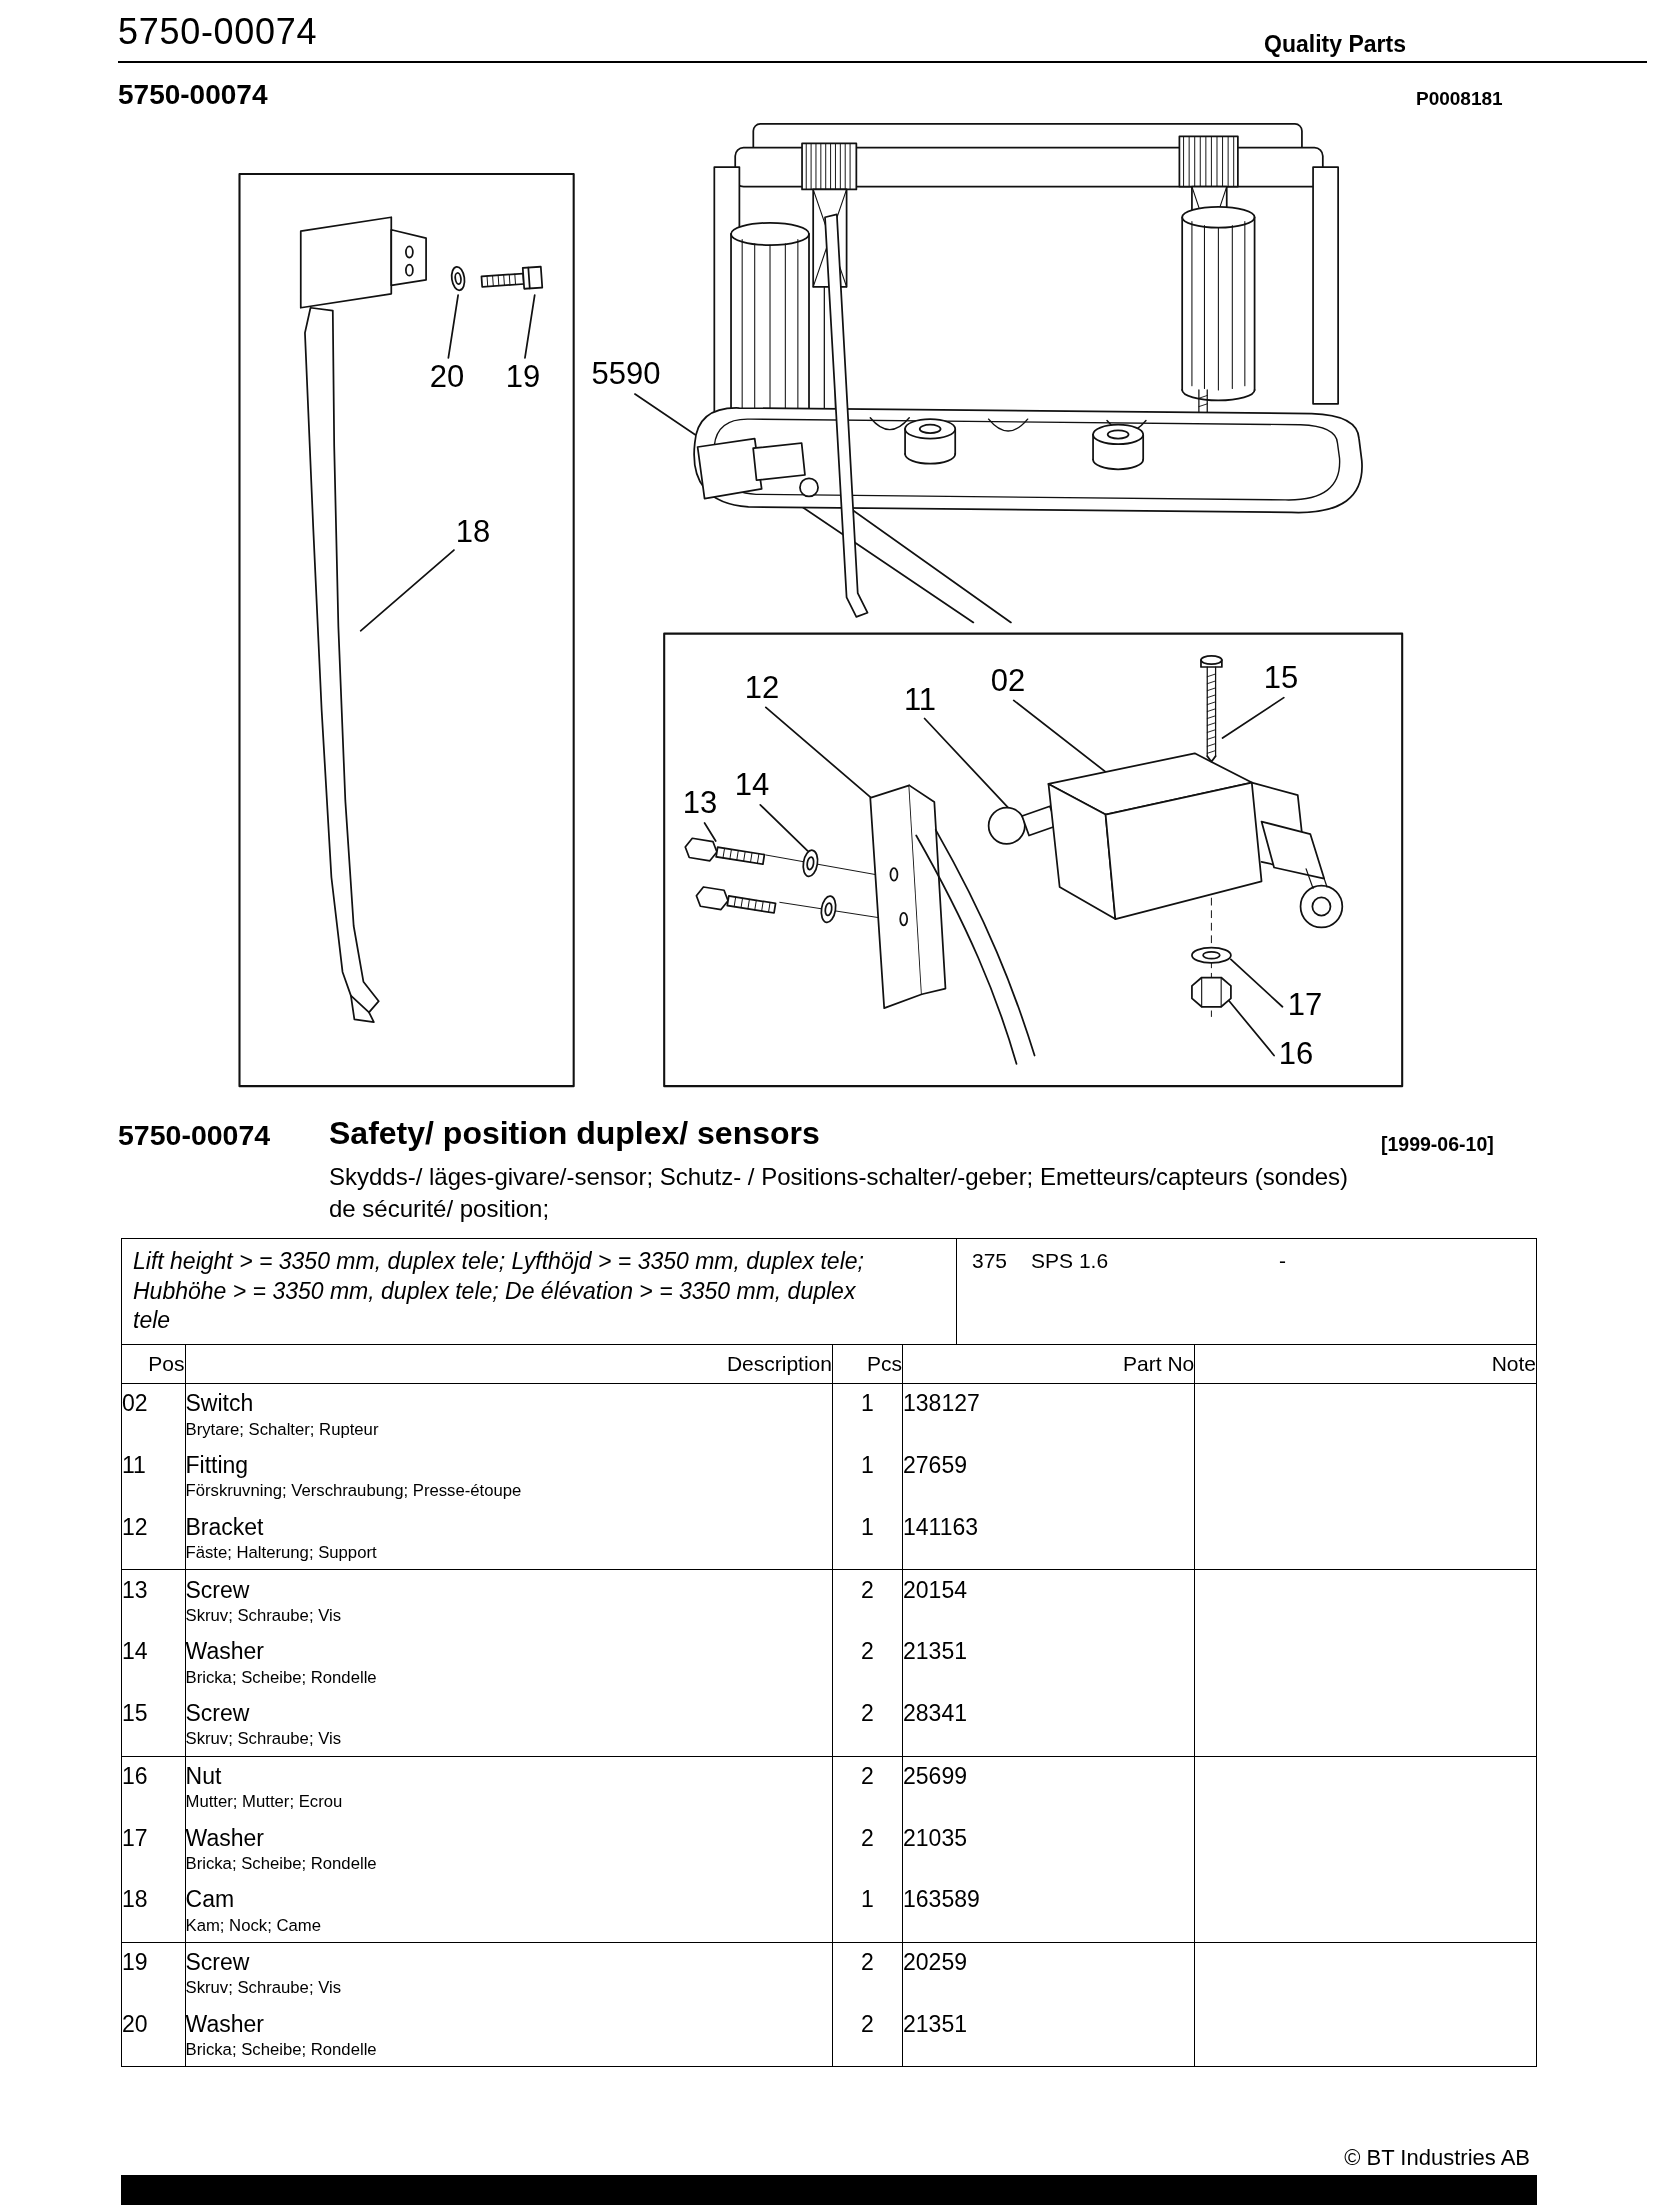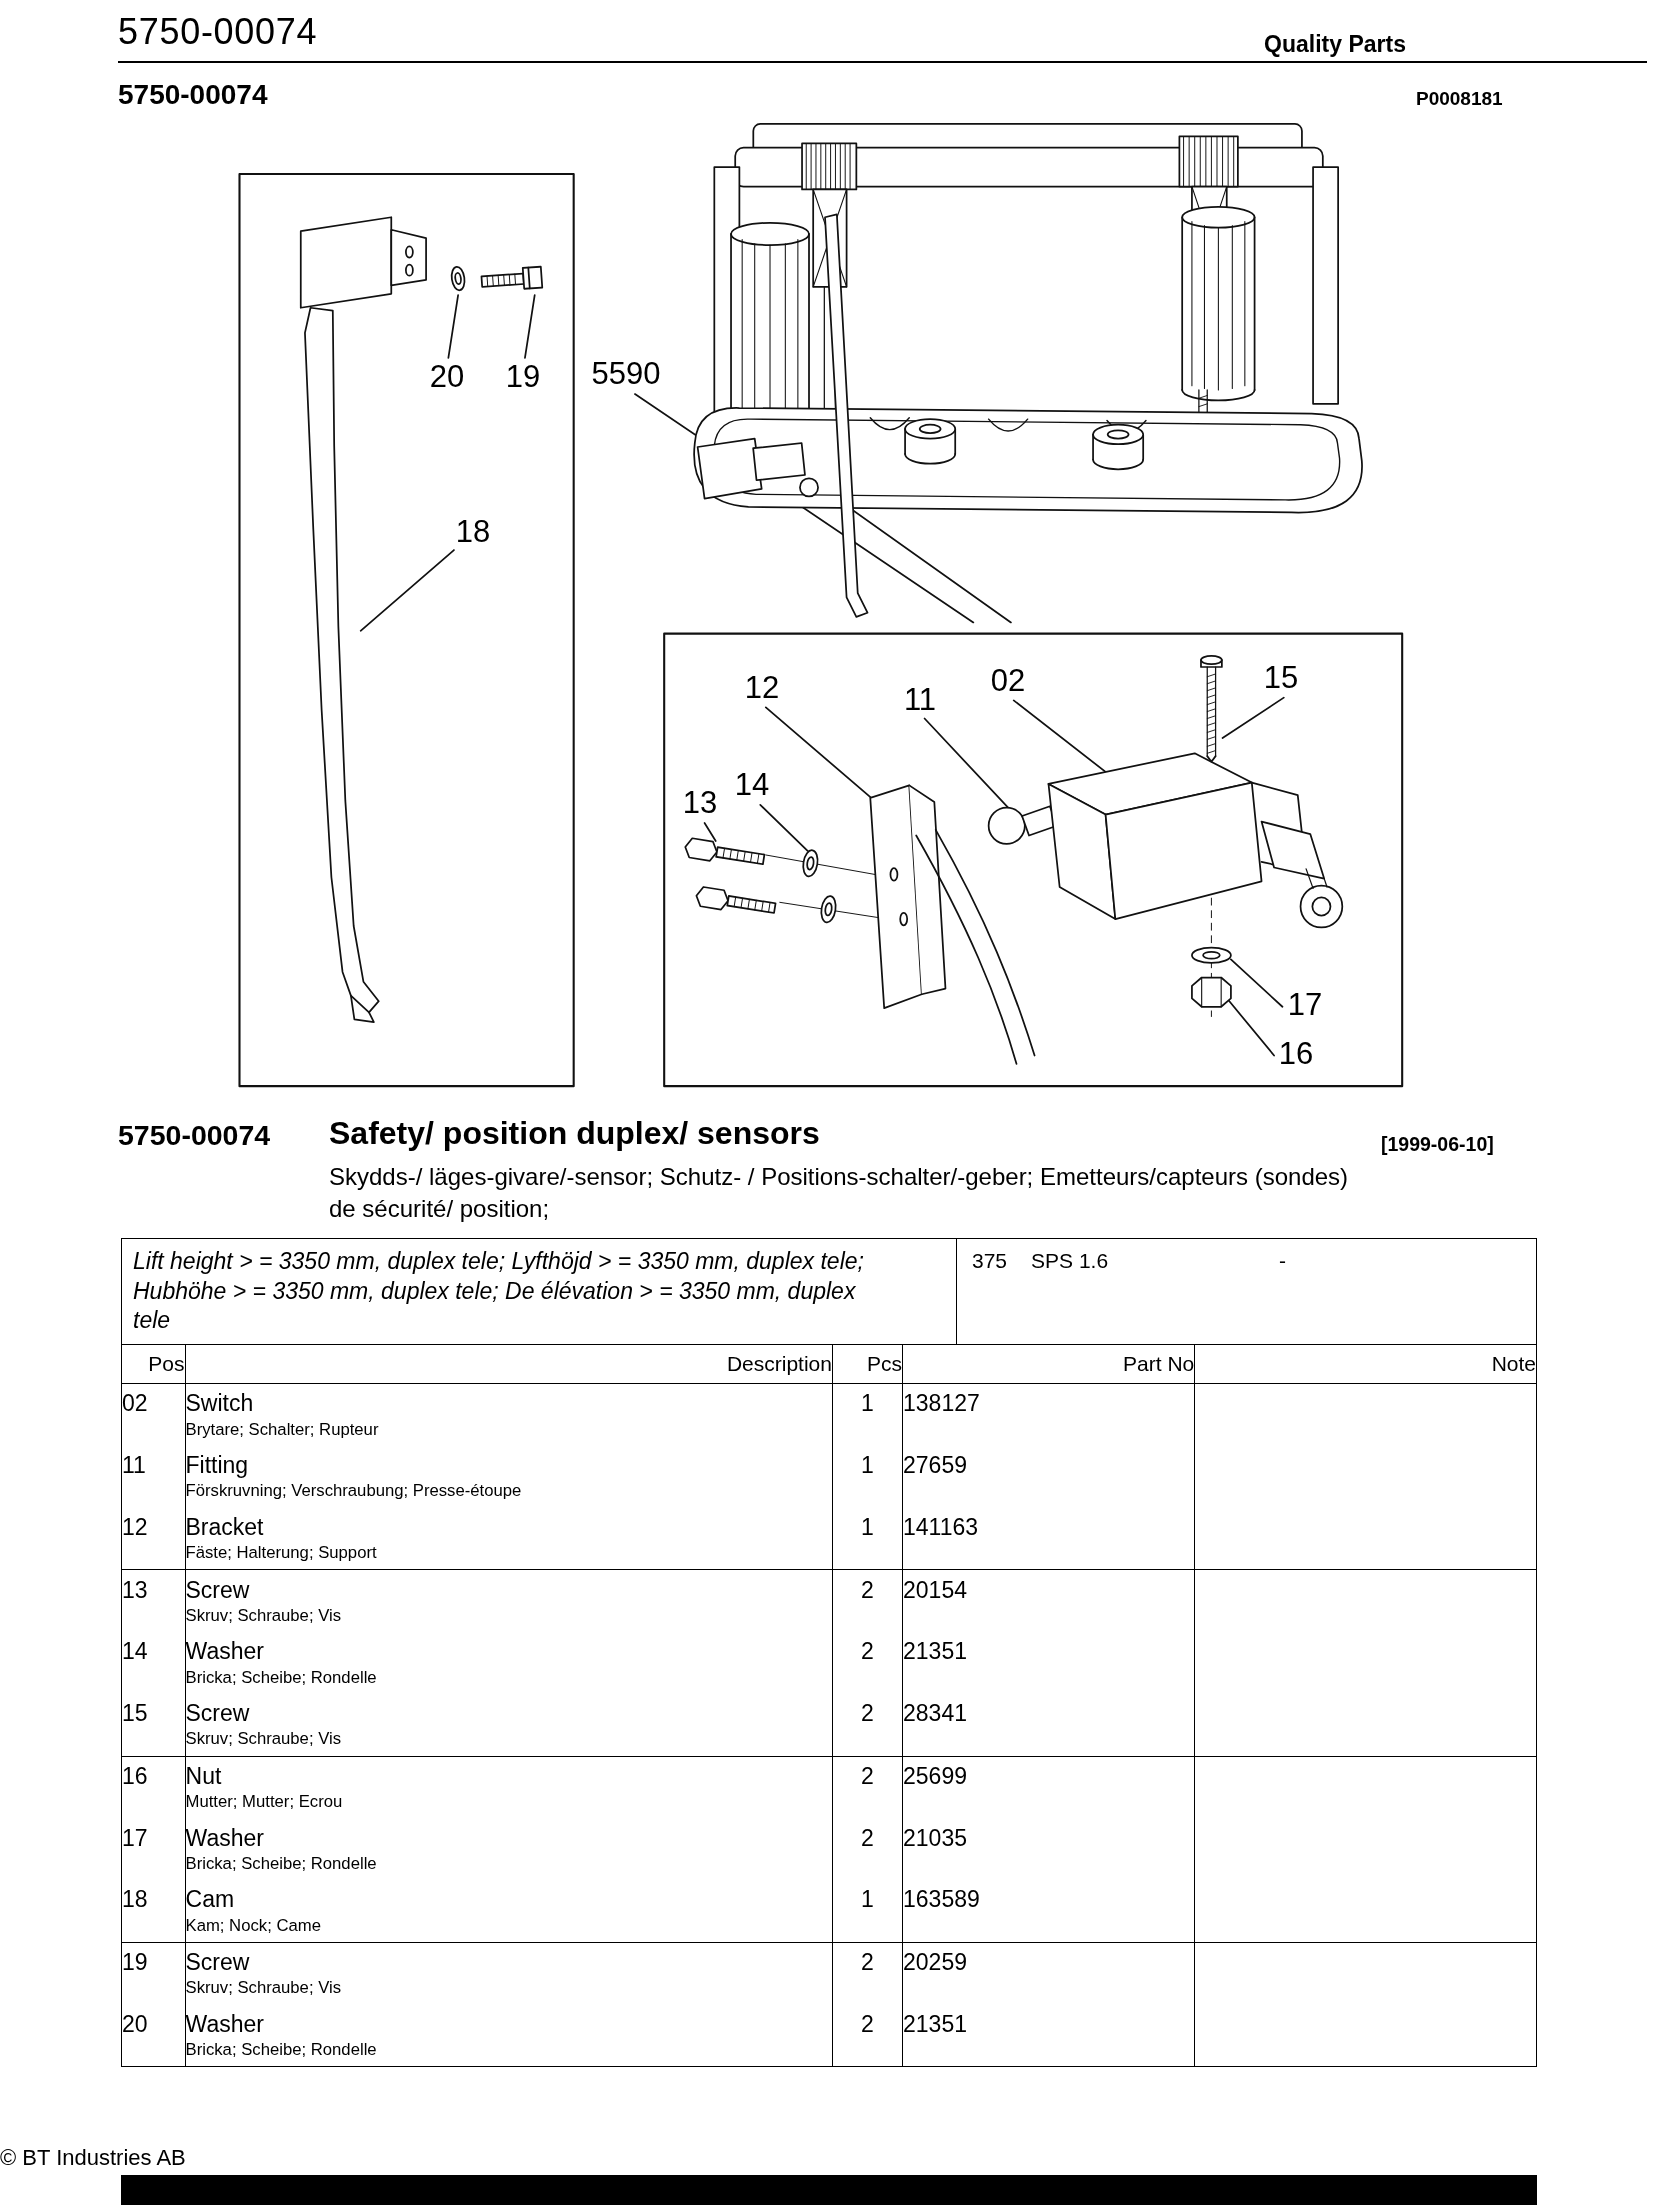--- a/index.html
+++ b/index.html
@@ -48,21 +48,21 @@
   table.parts td { padding:6.3px 0 7px 0; font-size:23px; }
   td.pos { padding-left:12.5px; }
   td.desc { padding-left:15.3px; }
   td.pcs { text-align:center; }
   td.part { padding-left:26.5px; }
   .desc-main { font-size:23px; line-height:1.15; }
   .desc-sub { font-size:16.7px; line-height:1.15; margin-top:2.8px; }
   tr.group-end td { border-bottom:1.4px solid #000; }
 
   
-  .footer-copyright { position:absolute; left:0; top:2145px; width:1530px; text-align:left; font-size:22px; }
+  .footer-copyright { position:absolute; left:0; top:2145px; width:1530px; text-align:right; font-size:22px; }
   .footer-bar { position:absolute; left:121px; top:2175px; width:1416px; height:31px; background:#000; }
 </style>
 </head>
 <body>
 
 <div class="page">
 
   <div class="doc-num-top">5750-00074</div>
   <div class="header-center">Quality Parts</div>
   <div class="header-rule"></div>

